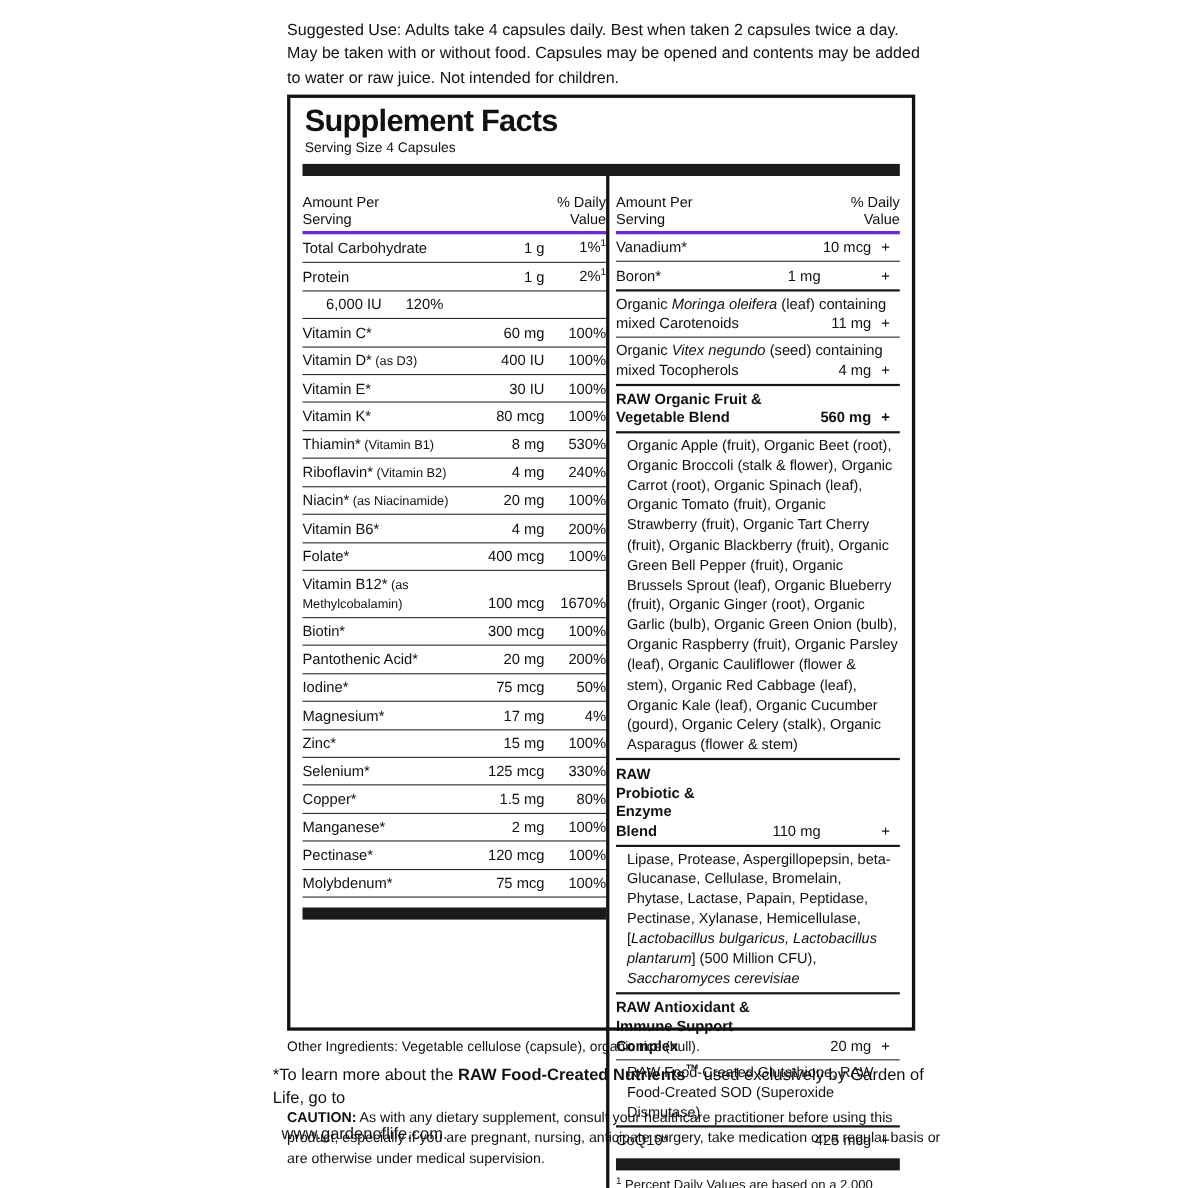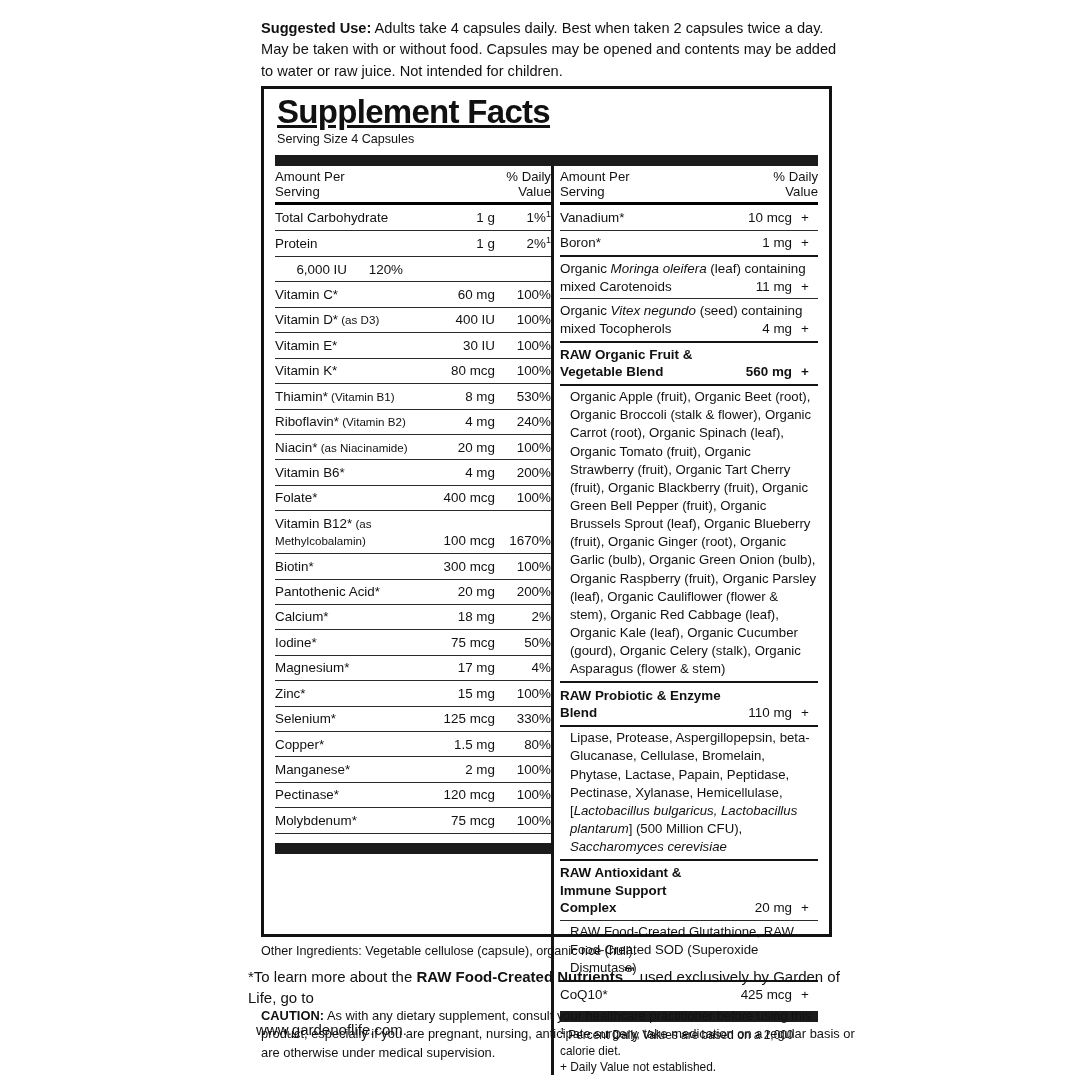--- a/index.html
+++ b/index.html
@@ -13,72 +13,72 @@
     overflow:hidden;
   }
 
   #page { position:relative; width:1080px; height:1080px; }
 
   
   .suggested-use {
     position:absolute; left:261px; top:18px; width:580px;
     font-size:14.6px; line-height:1.46; color:#111;
   }
-  .suggested-use b { font-weight:bold; }
+  .suggested-use b { font-weight:normal; }
 
   
   .panel {
     position:absolute; left:261px; top:86px; width:571px; height:851px;
     border:3.5px solid #121212;
     background:#fff;
     padding:0;
   }
   .panel-inner { position:relative; width:100%; height:100%; padding:4px 8px 0 8px; }
 
   .sf-title {
-    font-size:33px; font-weight:bold; letter-spacing:-0.7px;
-    line-height:1.06; margin:2px 0 0 5px;text-decoration:underline;
+    font-size:28px; font-weight:bold; letter-spacing:-0.7px;
+    line-height:1.06; margin:2px 0 0 5px;
   }
   .serving-lines {
     margin:2px 0 0 5px; font-size:12.6px; line-height:1.24;
   }
 
   .thick-bar { height:11px; background:#1b1b1b; margin:7px 3px 0 3px; }
 
   
   .cols { display:flex; margin:0 3px; }
   .col { position:relative; }
   .col-left  { width:277px; }
   .col-right { width:268px; border-left:3px solid #151515; padding-left:6px; }
 
   .hdr {
     display:flex; justify-content:space-between; align-items:flex-start;
-    font-size:13.2px; line-height:1.2; padding:3px 0 2px 0;
-    border-bottom:3px solid #000000;
+    font-size:13.2px; line-height:1.2; padding:16px 0 2px 0;
+    border-bottom:3px solid #6d28d9;
   }
   .hdr .hl, .hdr .hr { white-space:pre-line; }
   .hdr .hr { text-align:right; }
 
   
   .row {
     display:flex; align-items:flex-end;
     border-bottom:1.4px solid #2a2a2a;
     font-size:13.4px; line-height:1.3;
     padding:3.5px 0 3.5px 0;
     min-height:22px;
   }
   .row .nm { flex:1 1 auto; text-align:left; }
   .row .amt { flex:0 0 auto; text-align:right; white-space:nowrap; }
   .row .dv  { flex:0 0 auto; text-align:right; white-space:nowrap; }
   .col-left  .row .amt { width:72px; }
   .col-left  .row .dv  { width:56px; }
   .col-right .row .amt { width:72px; }
   .col-right .row .dv  { width:26px; text-align:center; }
 
-  .row.thick  { border-bottom-width:2.6px; border-bottom-color:#151515; }
+  .row.thick  { border-bottom-width:2.6px; border-bottom-color:#151515;gap:46px; }
   .row.bold .nm { font-weight:bold; }
   .row.nb { border-bottom:none; }
   .small-paren { font-size:11.6px; }
   .ital { font-style:italic; }
 
   
   .row2 {
     border-bottom:1.4px solid #2a2a2a;
     font-size:13.4px; line-height:1.3; padding:3px 0 3.5px 0;
   }
@@ -217,25 +217,20 @@
                 <span class="nm">Biotin*</span>
                 <span class="amt">300 mcg</span>
                 <span class="dv">100%</span>
               </div>
               <div class="row">
                 <span class="nm">Pantothenic Acid*</span>
                 <span class="amt">20 mg</span>
                 <span class="dv">200%</span>
               </div>
               <div class="row">
-                <span class="nm">Calcium*</span>
-                <span class="amt">18 mg</span>
-                <span class="dv">2%</span>
-              </div>
-              <div class="row">
                 <span class="nm">Iodine*</span>
                 <span class="amt">75 mcg</span>
                 <span class="dv">50%</span>
               </div>
               <div class="row">
                 <span class="nm">Magnesium*</span>
                 <span class="amt">17 mg</span>
                 <span class="dv">4%</span>
               </div>
               <div class="row">

